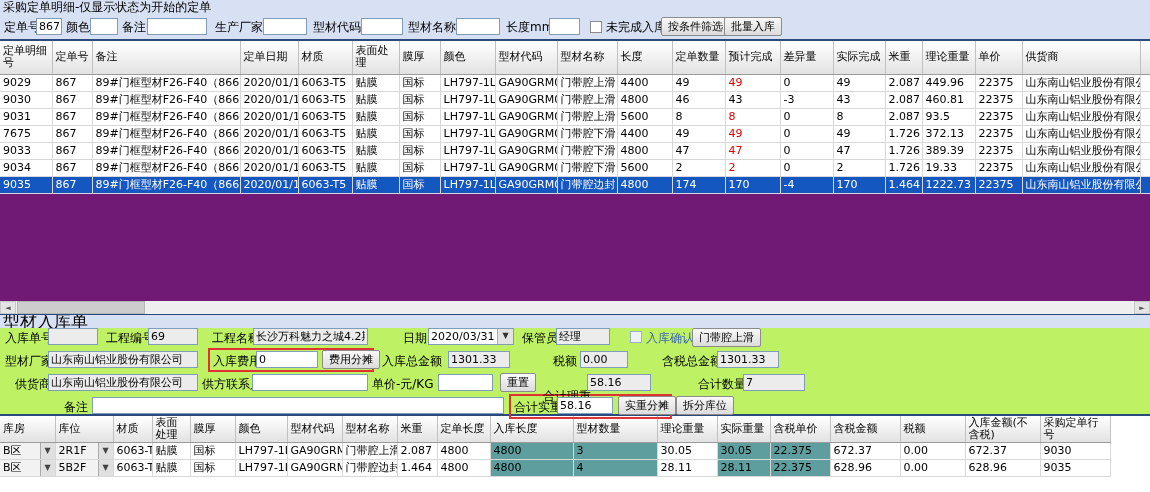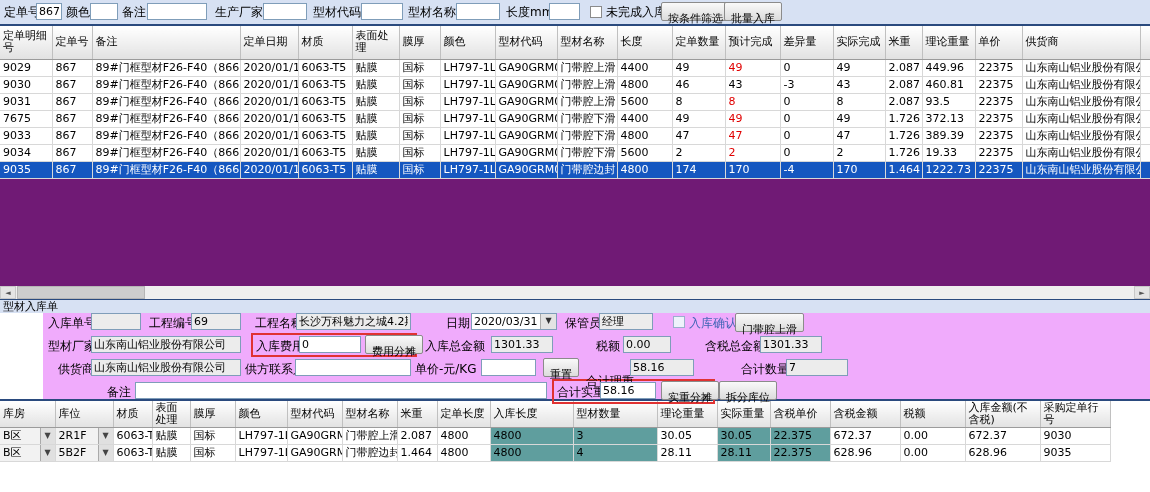--- a/index.html
+++ b/index.html
@@ -1,33 +1,33 @@
 <!DOCTYPE html>
 <html style="--sel: #1557c0; --hl: #5f9e9e; --red: #e00000; --box: #e03232;"><head>
 <meta charset="utf-8">
 <style>
   html,body{margin:0;padding:0;background:#fff;}
   *{box-sizing:border-box;}
   .app{position:relative;width:1150px;height:492px;overflow:hidden;
        font-family:"DejaVu Sans",sans-serif;font-size:12px;color:#000;background:#fff;}
   .panel-title{height:15px;line-height:15px;padding-left:3px;font-size:12px;background:#d7e1f3;}
-  .panel-title2{height:13px;line-height:13px;padding-left:3px;font-size:11px;background:#d7e1f3;}
+  .panel-title2{height:13px;line-height:13px;padding-left:3px;font-size:17px;background:#d7e1f3;}
 
   .filter-bar{position:relative;height:24px;background:#d7e1f3;}
-  .form-area{position:relative;height:86px;background:#f0abfc;margin-left:43px;}
+  .form-area{position:relative;height:86px;background:#bef264;}
 
   .lbl{position:absolute;font-size:12px;white-space:nowrap;line-height:16px;}
   .lbl.blue{color:#3c64b4;}
   .tb{position:absolute;height:17px;background:#fff;border:1px solid #7f9db9;
       font-size:11px;line-height:15px;padding:0 2px;font-family:"DejaVu Sans",sans-serif;
       white-space:nowrap;overflow:hidden;}
   .tb.gray{background:#ececec;}
   .btn{position:absolute;height:19px;background:linear-gradient(#f9f9f9,#dcdcdc);
        border:1px solid #8b8b8b;border-radius:2px;font-size:11px;line-height:15px;
-       padding:8px 6px;font-family:"DejaVu Sans",sans-serif;white-space:nowrap;cursor:default;}
+       padding:1px 6px;font-family:"DejaVu Sans",sans-serif;white-space:nowrap;cursor:default;}
   .cb{position:absolute;width:12px;height:12px;background:#fff;border:1px solid #8b8b8b;}
   .cb.lightblue{background:#eef3fb;border-color:#9ab0cc;}
   .redbox{position:absolute;border:2px solid var(--box,#e03232);background:transparent;pointer-events:none;}
 
   .datefield{position:absolute;height:17px;background:#fff;border:1px solid #7f9db9;
       font-size:11px;line-height:15px;padding:0 18px 0 2px;white-space:nowrap;}
   .datefield .dd{position:absolute;right:0;top:0;width:16px;height:15px;background:#e3e3e3;
       border-left:1px solid #aaa;font-size:8px;text-align:center;line-height:14px;color:#333;}
 
   .top-grid-area{height:262px;background:#701a75;border-top:2px solid #2a4a7e;overflow:hidden;}
@@ -54,20 +54,21 @@
   .scroll-btn.left{left:0;}
   .scroll-btn.right{right:0;}
   .scroll-thumb{position:absolute;left:17px;top:0;width:128px;height:13px;background:#cdcdcd;border:1px solid #b5b5b5;}
 </style>
 </head>
 <body>
 
 <div class="app">
 
   <section>
+    <div class="panel-title">采购定单明细-仅显示状态为开始的定单</div>
 
     <div class="filter-bar">
       <span class="lbl" style="left:4px;top:4px">定单号</span>
       <input class="tb" style="left: 36px; top: 3px; width: 26px;" value="867">
       <span class="lbl" style="left:66px;top:4px">颜色</span>
       <input class="tb" style="left: 90px; top: 3px; width: 28px;" value="">
       <span class="lbl" style="left:122px;top:4px">备注</span>
       <input class="tb" style="left: 147px; top: 3px; width: 60px;" value="">
       <span class="lbl" style="left:215px;top:4px">生产厂家</span>
       <input class="tb" style="left: 263px; top: 3px; width: 44px;" value="">

